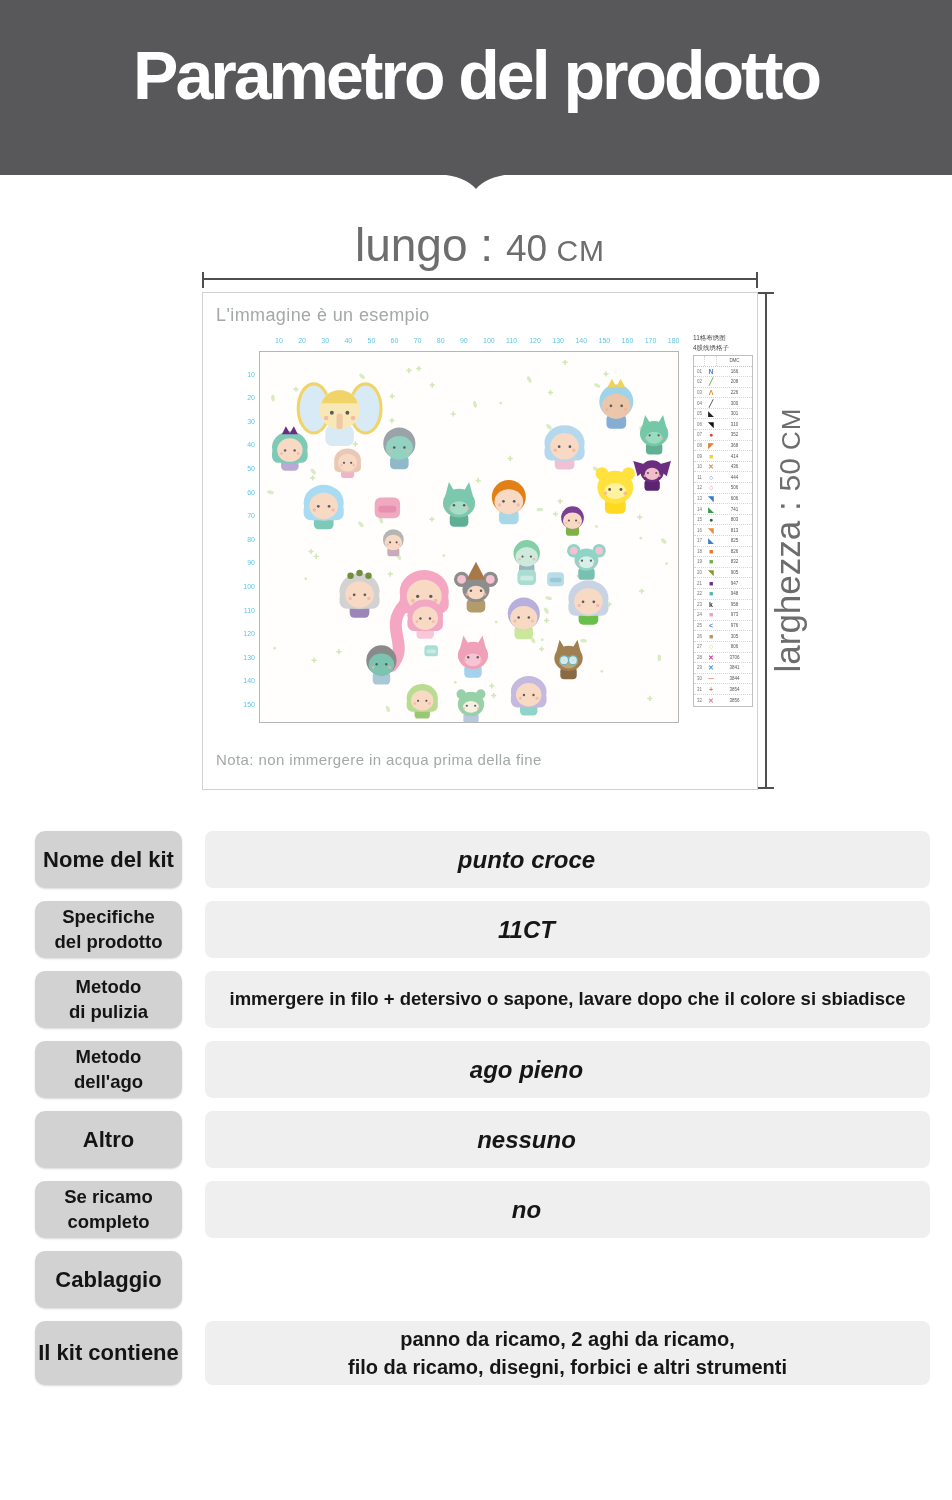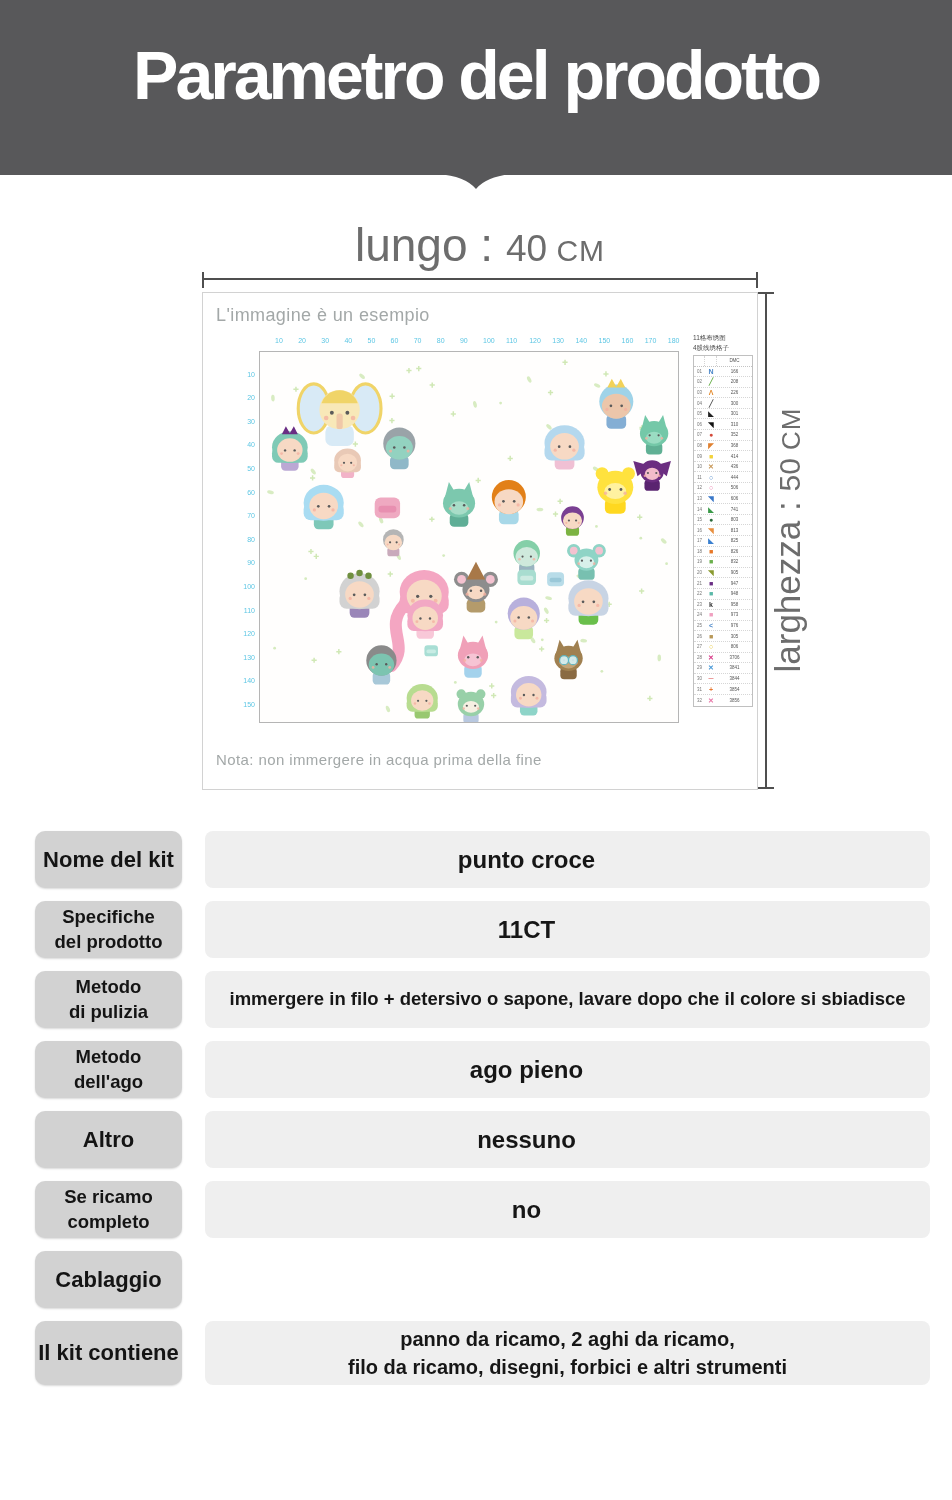--- a/index.html
+++ b/index.html
@@ -66,21 +66,21 @@
   .spec-row { display:flex; margin-bottom:13px; min-height:57px; }
   .pill-col { flex:0 0 205px; display:flex; }
   .pill { margin-left:35px; width:147px; background:#d2d2d2; border-radius:10px;
           display:flex; align-items:center; justify-content:center;
           font-weight:bold; font-size:22px; color:#141414; text-align:center;
           white-space:nowrap; box-shadow:0 1px 2px rgba(0,0,0,.15); }
   .pill.two { white-space:pre-line; font-size:18.5px; line-height:1.3; }
   .val { flex:1; margin-right:22px; background:#efefef; border-radius:8px;
          display:flex; align-items:center; justify-content:center;
          font-weight:bold; font-size:24px; color:#161616; text-align:center; }
-  .val.shift { padding-right:82px; }
+  .val.shift { padding-right:82px;font-style:italic; }
   .val.long  { font-size:18.5px; line-height:1.45; padding:6px 16px; }
   .val.list  { font-size:20px;  line-height:1.4;  white-space:pre-line; padding:4px 12px; }
 </style>
 </head>
 <body>
 
 <div class="page">
 
   <header class="banner">
     <h1>Parametro del prodotto</h1>

